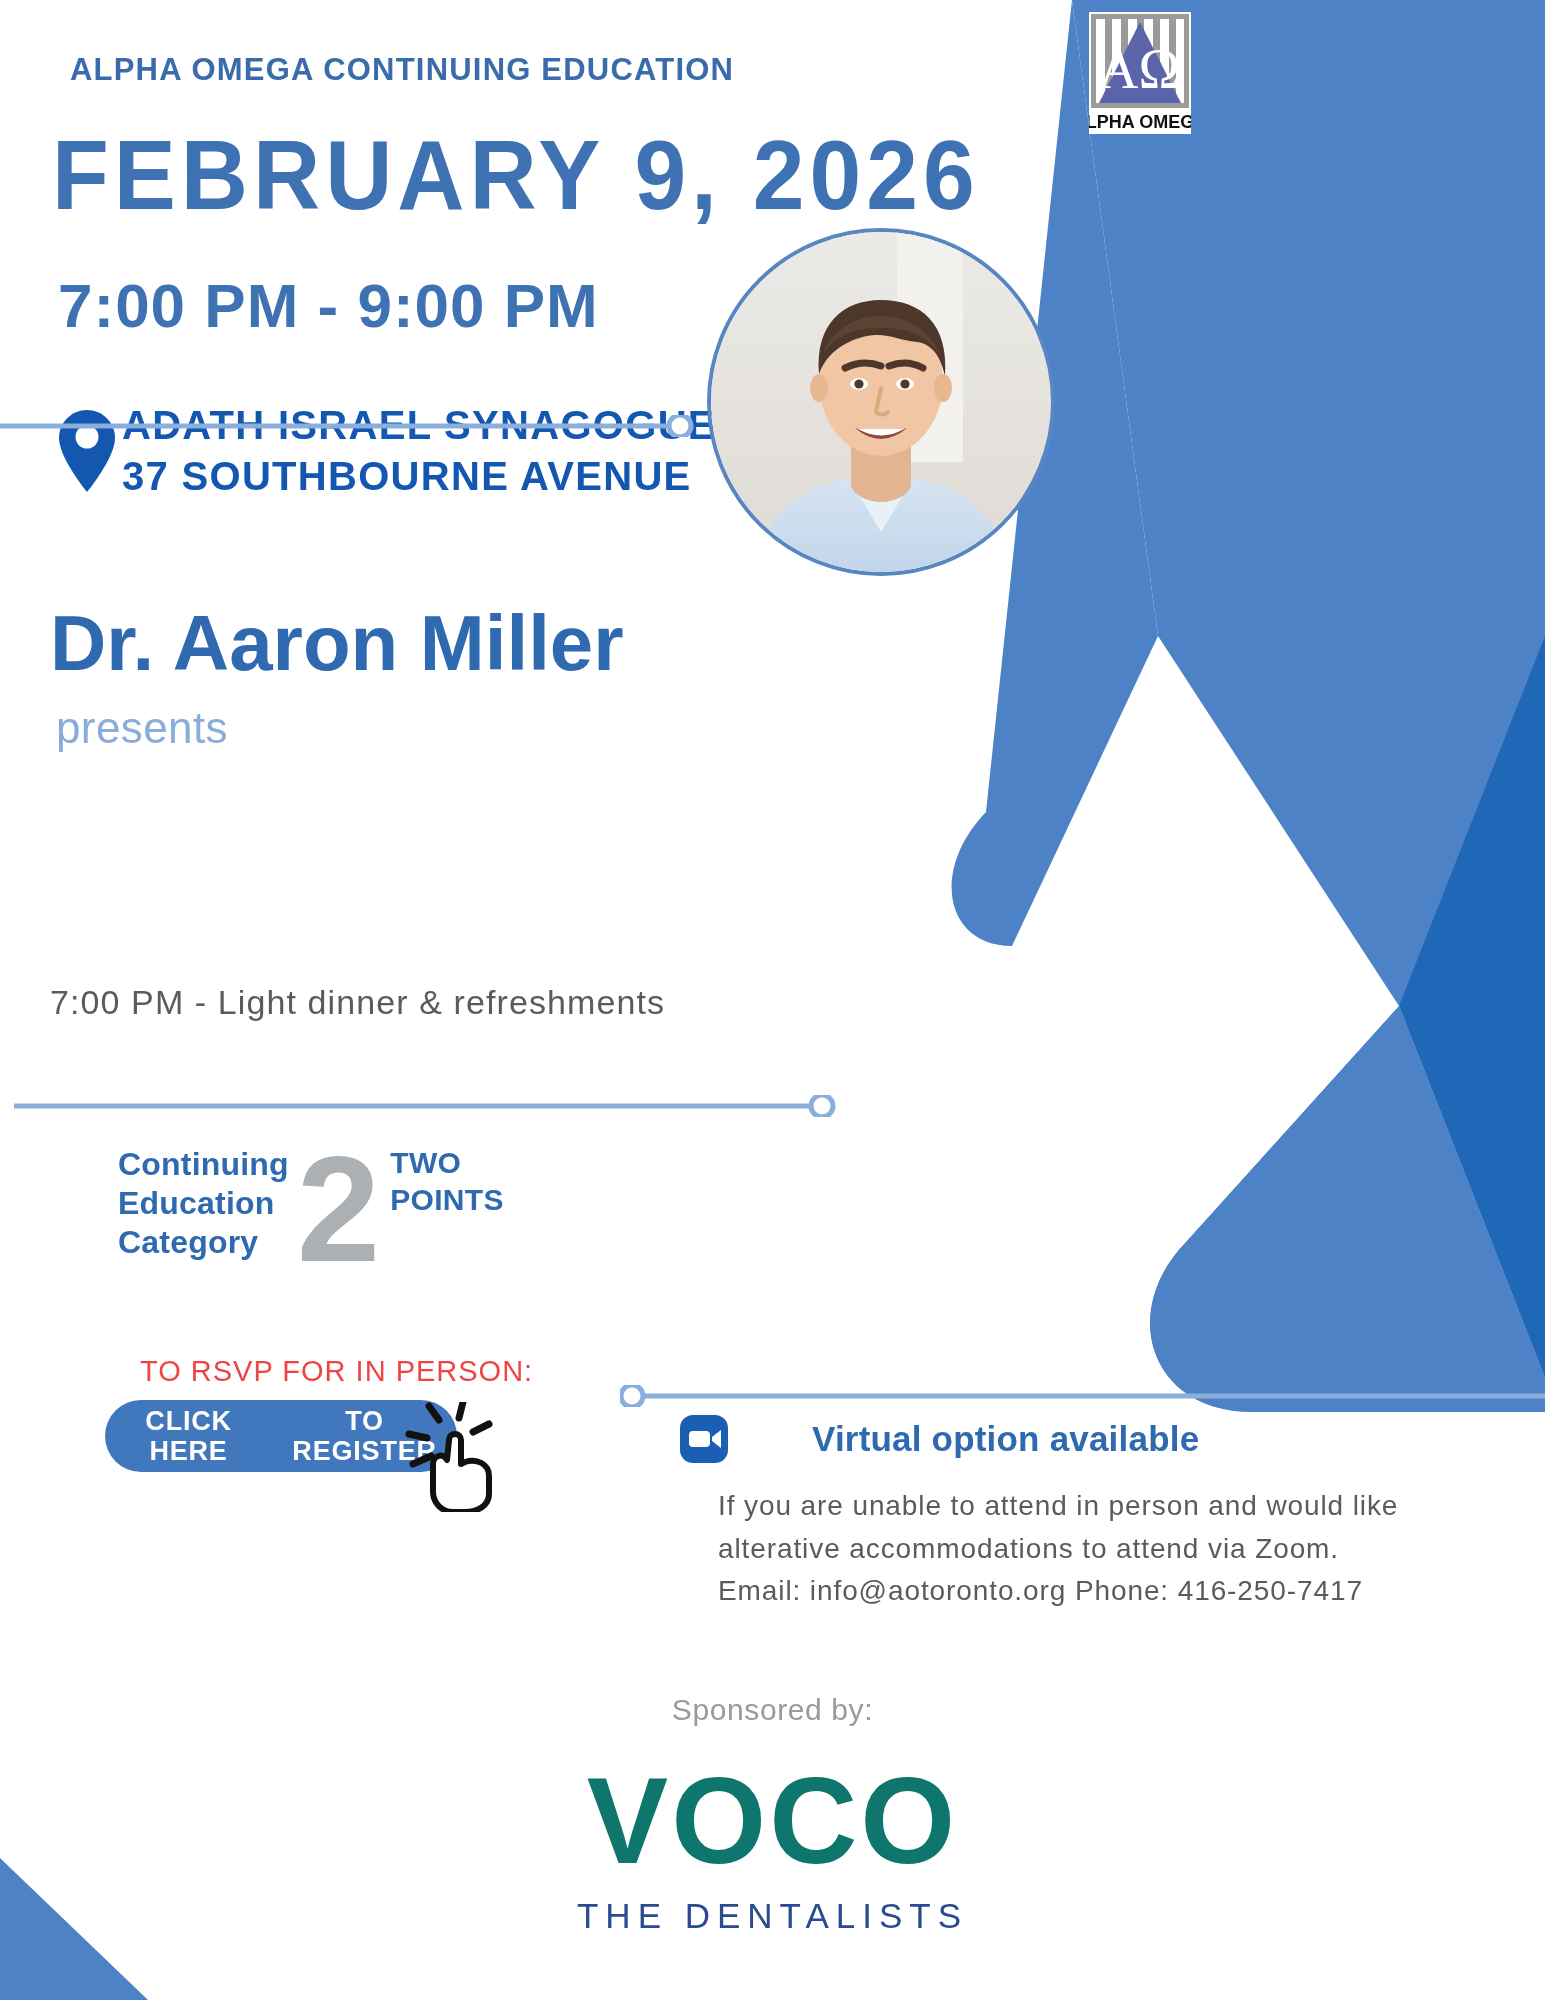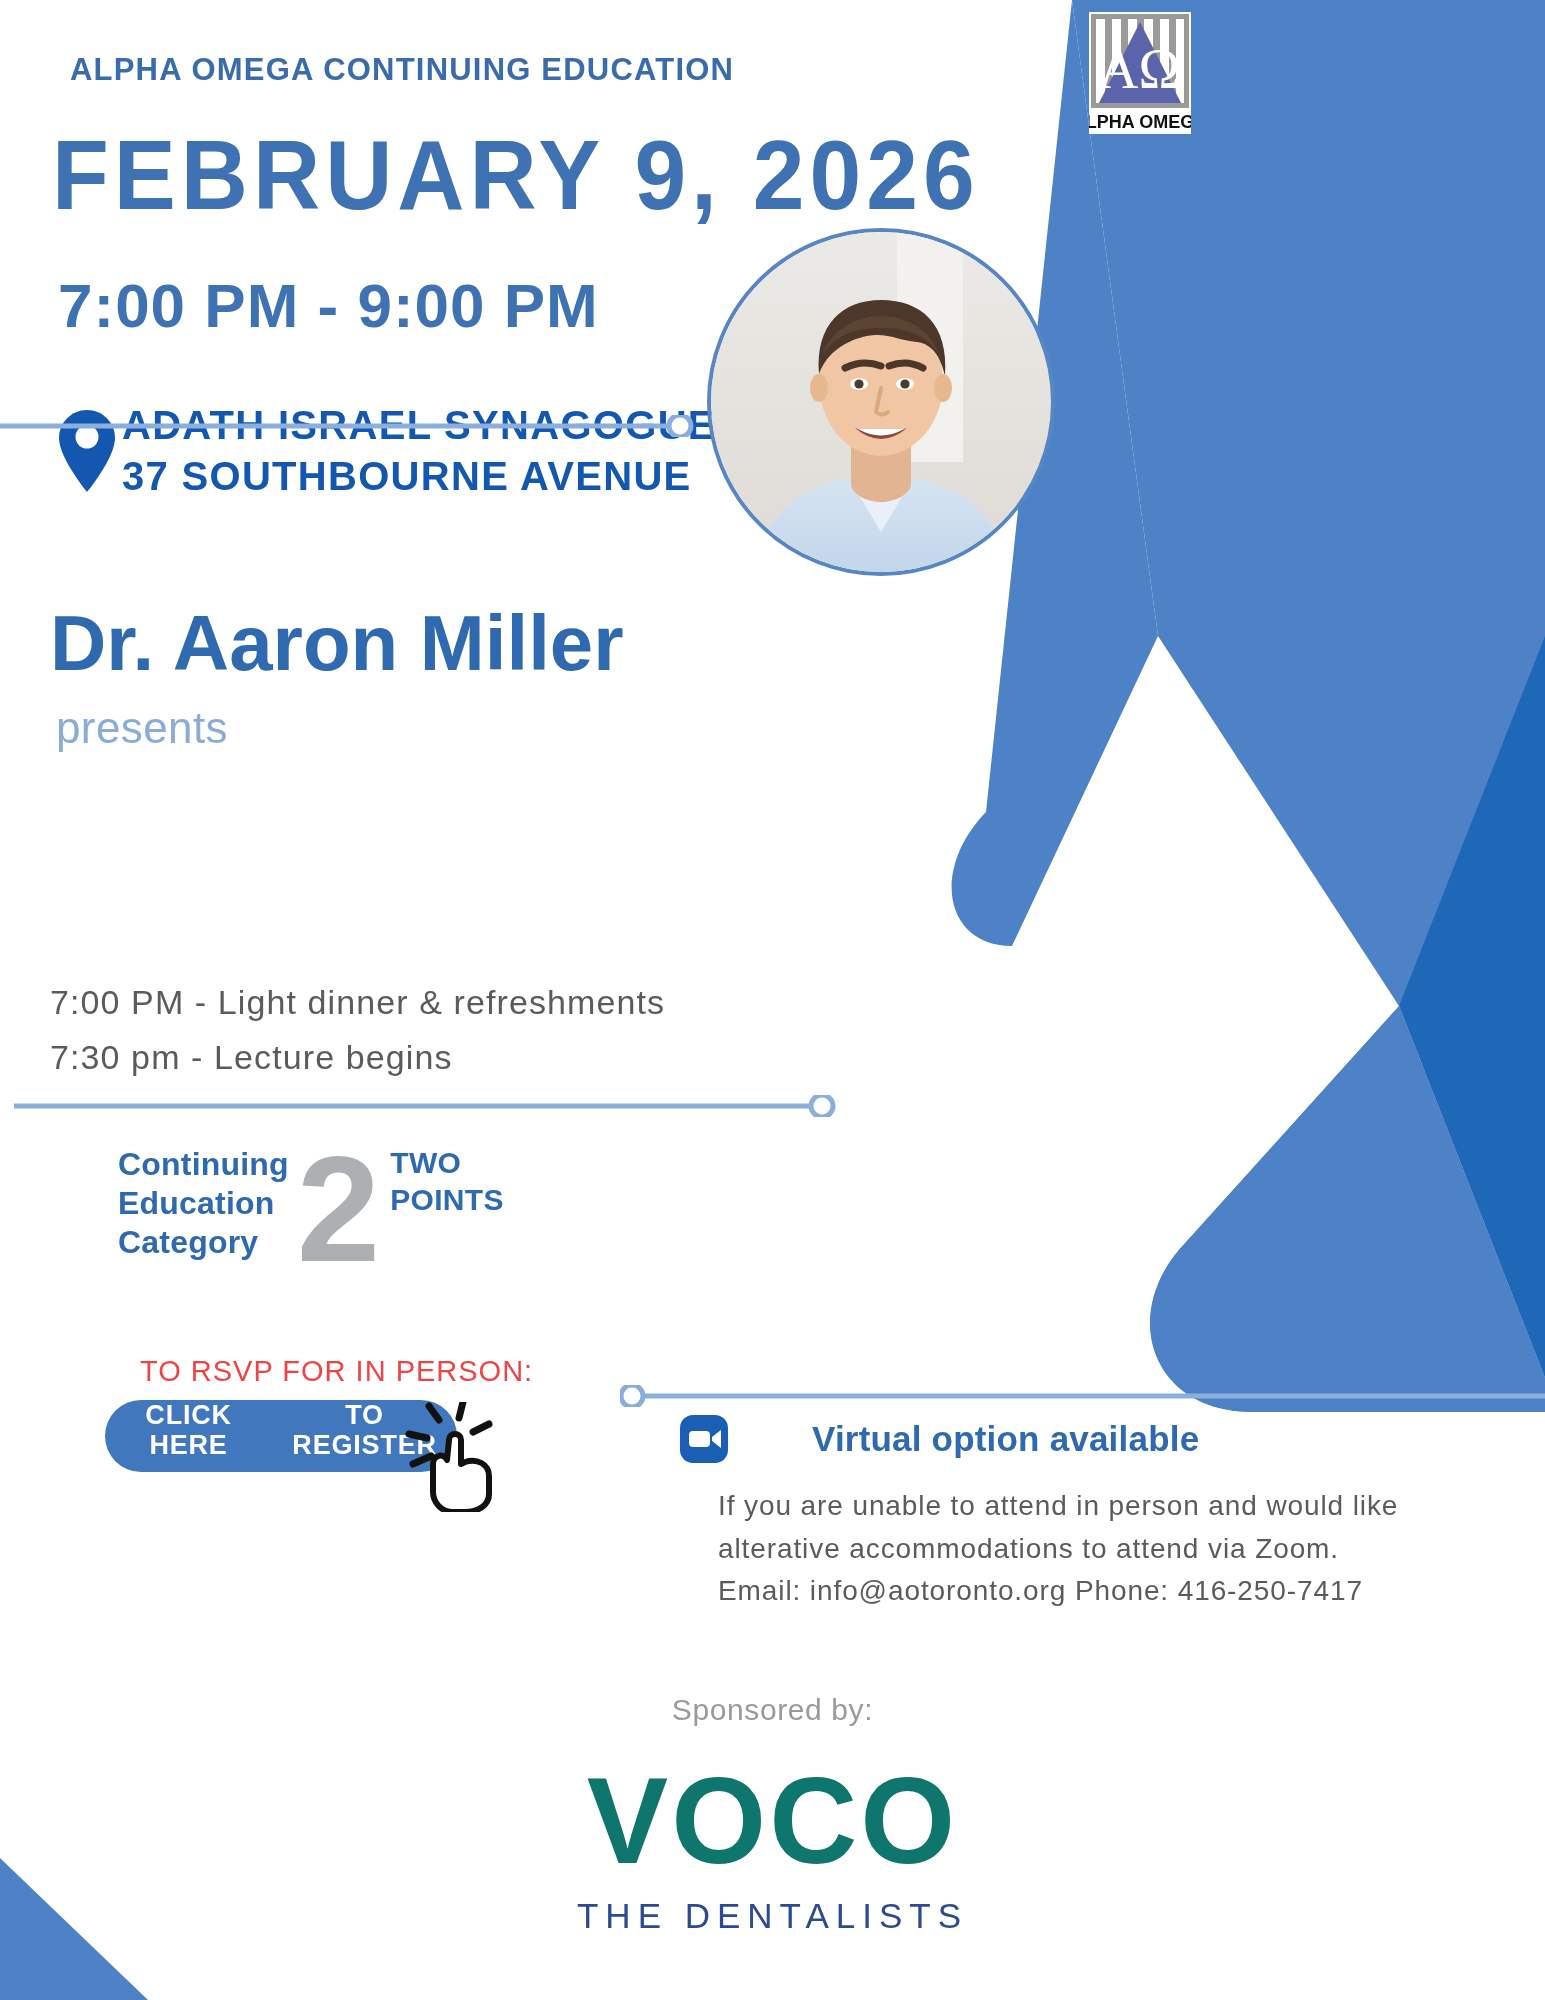--- a/index.html
+++ b/index.html
@@ -76,21 +76,21 @@
   }
 
   .rsvp-label{
     position:absolute;left:140px;top:1355px;
     font-size:29px;font-weight:300;color:#ef4444;letter-spacing:1px;white-space:nowrap;
   }
   .cta-wrap{position:absolute;left:105px;top:1400px;width:450px;height:78px;}
   .cta-button{
     position:absolute;left:0;top:0;width:352px;height:72px;
     background:#4077bd;border-radius:36px;border:none;cursor:pointer;
-    display:flex;align-items:flex-start;justify-content:center;
+    display:flex;align-items:center;justify-content:center;
     color:#fff;font-size:27px;font-weight:800;line-height:1.12;
     letter-spacing:0.8px;text-align:center;padding:0;
   }
   .cursor-hand{position:absolute;left:268px;top:2px;width:140px;height:110px;}
 
   .virtual-block{position:absolute;left:680px;top:1415px;width:720px;}
   .virtual-head{display:flex;align-items:center;gap:48px;}
   .zoom-icon{width:48px;height:48px;flex:0 0 48px;}
   .virtual-title{
     margin-left:36px;font-size:35px;font-weight:700;color:#2f6ab0;
@@ -280,21 +280,20 @@
       <ellipse cx="108" cy="156" rx="9" ry="14" fill="#e7b88f"></ellipse>
       <ellipse cx="232" cy="156" rx="9" ry="14" fill="#e7b88f"></ellipse>
     </svg>
   </div>
 
   <div class="speaker">Dr. Aaron Miller</div>
   <div class="presents">presents</div>
 
   <div class="agenda">
     <div class="agenda-line">7:00 PM - Light dinner &amp; refreshments</div>
-    <div class="agenda-line">7:30 pm - Lecture begins</div>
   </div>
 
   <div class="divider" style="left:14px;top:1095px;width:830px;">
     <svg width="830" height="22" viewBox="0 0 830 22">
       <line x1="0" y1="11" x2="800" y2="11" stroke="#8aafdd" stroke-width="5"></line>
       <circle cx="808" cy="11" r="11" fill="#ffffff" stroke="#8aafdd" stroke-width="5"></circle>
     </svg>
   </div>
 
   <div class="ce-block">

